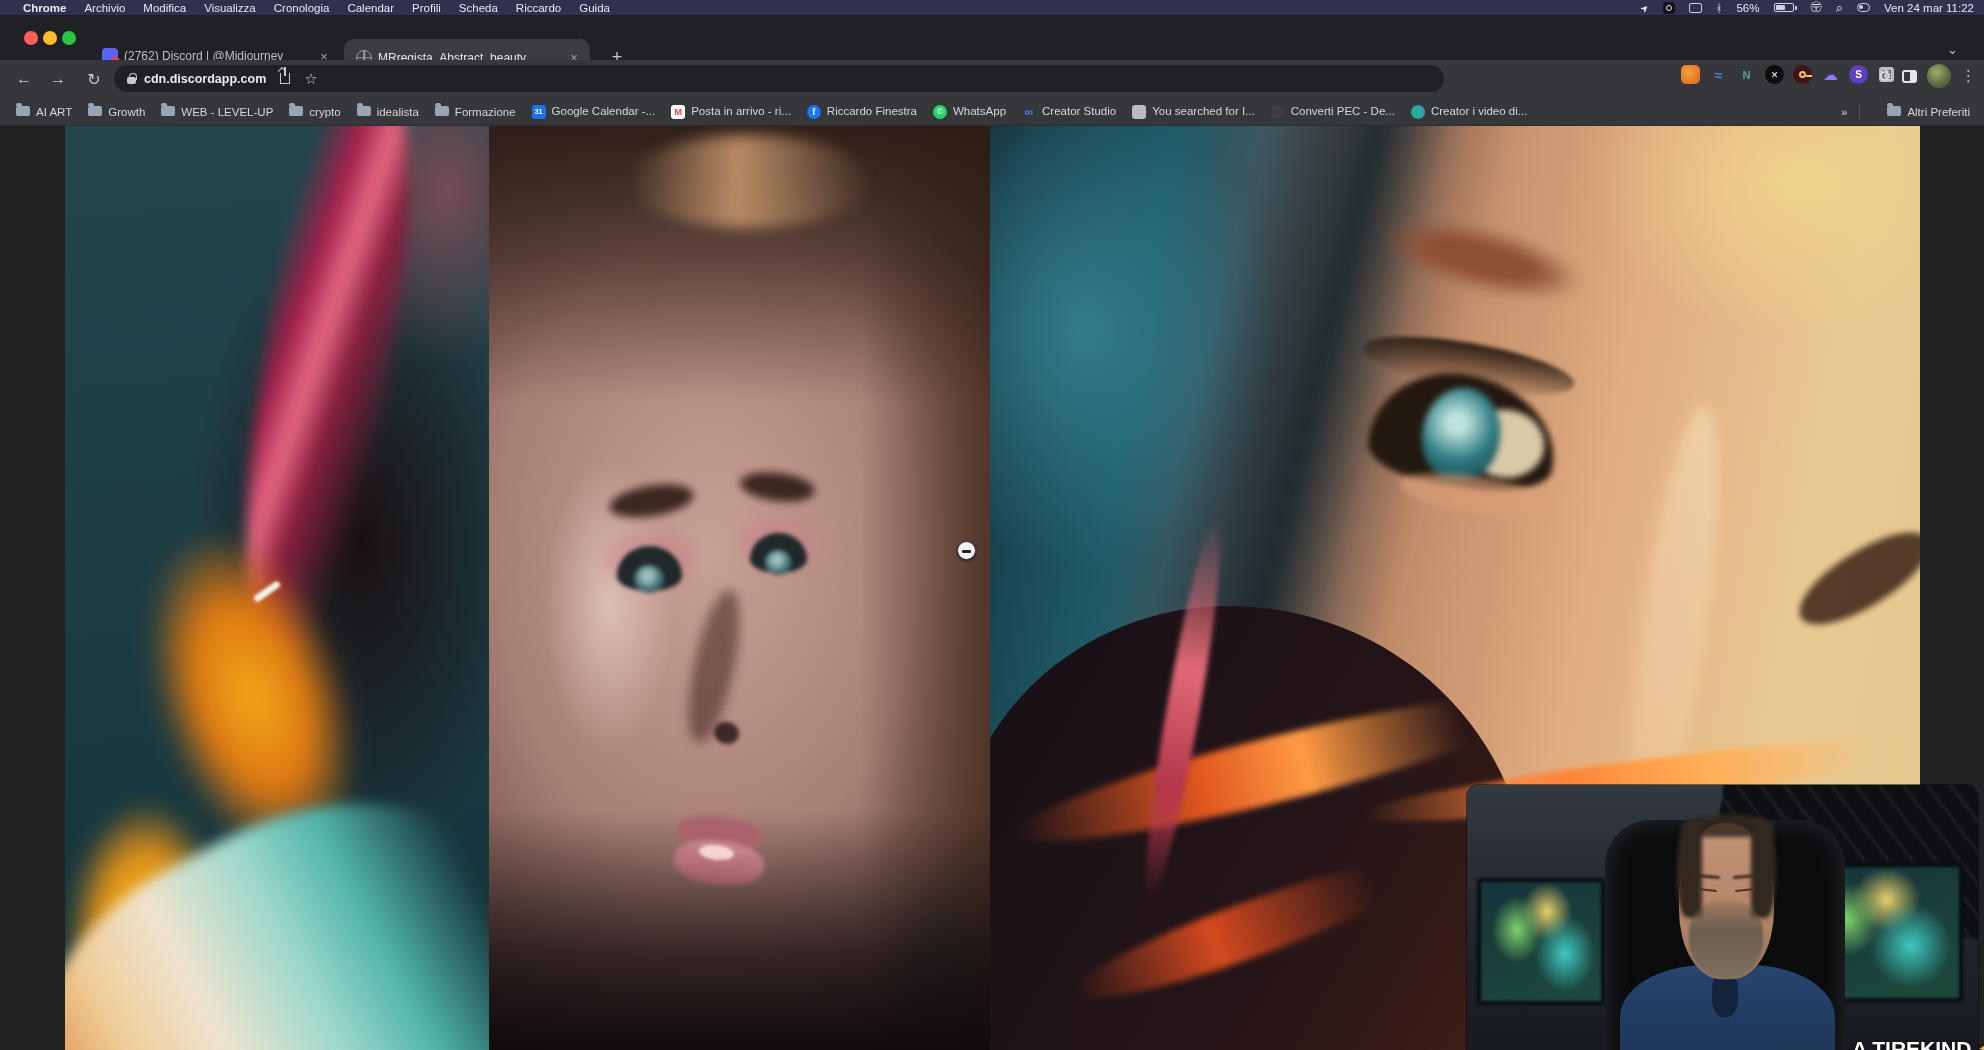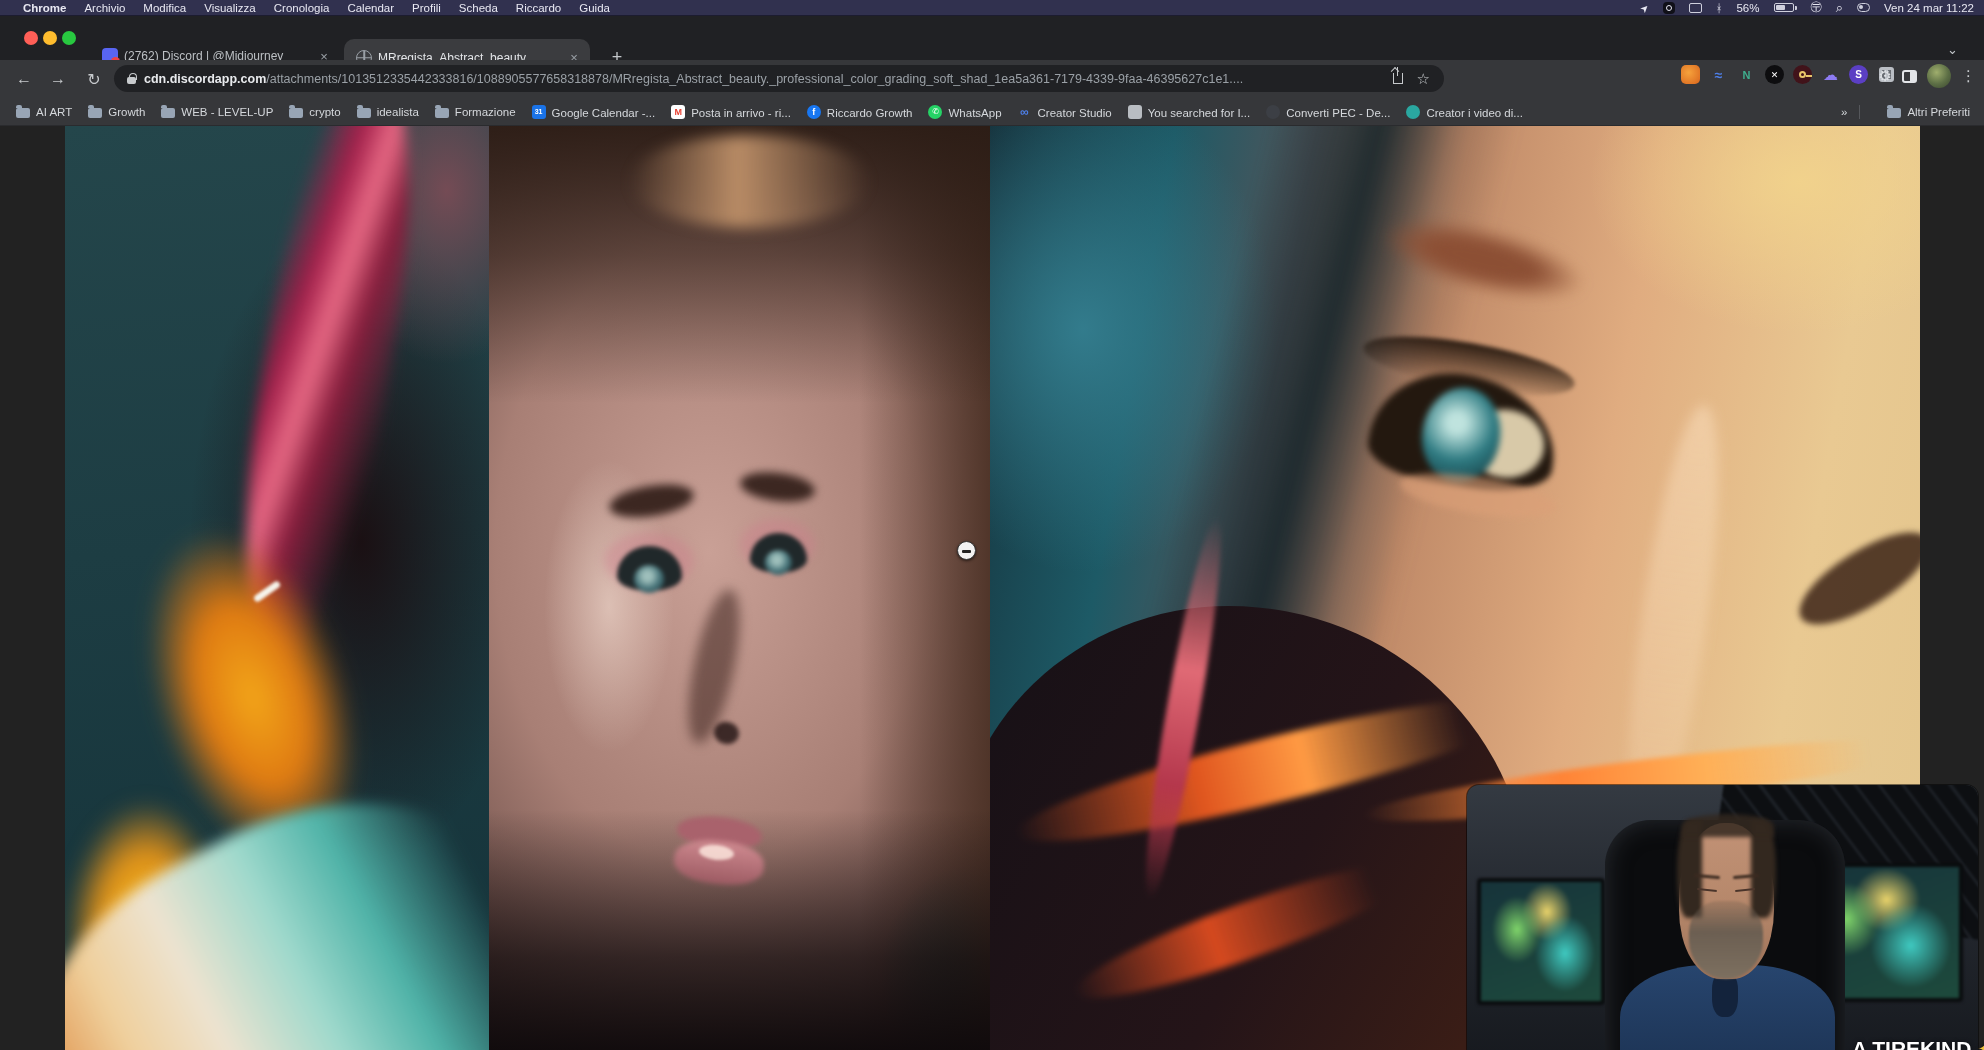--- a/index.html
+++ b/index.html
@@ -57,21 +57,21 @@
        font-size:11px;font-weight:bold;color:#fff;}
   #chromebtns{position:absolute;right:8px;top:4px;display:flex;align-items:center;gap:10px;}
   .sidebaric{width:15px;height:13px;border:2px solid #e3e5e8;border-radius:3px;position:relative;}
   .sidebaric:before{content:"";position:absolute;right:0;top:0;bottom:0;width:5px;background:#e3e5e8;}
   .avatar{width:24px;height:24px;border-radius:50%;background:radial-gradient(circle at 40% 35%,#9fae6d,#5c6e45 55%,#3a4630);}
   .kebab{color:#c7cacd;font-size:15px;letter-spacing:0;}
 
   
   #bmbar{position:absolute;left:0;top:98px;width:1984px;height:28px;background:#36373a;z-index:40;
          display:flex;align-items:center;border-bottom:1px solid #2a2b2e;}
-  .bm{display:flex;align-items:flex-end;gap:6px;margin-left:16px;color:#d5d8dc;font-size:11.5px;white-space:nowrap;}
+  .bm{display:flex;align-items:flex-start;gap:6px;margin-left:16px;color:#d5d8dc;font-size:11.5px;white-space:nowrap;}
   .icf{width:14px;height:10px;background:#98a5b5;border-radius:2px;position:relative;flex:0 0 auto;}
   .icf:before{content:"";position:absolute;left:0;top:-3px;width:6px;height:3px;background:#98a5b5;border-radius:2px 2px 0 0;}
   .fv{width:14px;height:14px;border-radius:3px;display:flex;align-items:center;justify-content:center;
       font-size:9px;font-weight:bold;color:#fff;flex:0 0 auto;}
   #bmright{margin-left:auto;display:flex;align-items:center;margin-right:14px;color:#d5d8dc;font-size:11.5px;}
   #bmright .sep{width:1px;height:14px;background:#55575b;margin:0 12px;}
 
   
   #content{position:absolute;left:0;top:126px;width:1984px;height:924px;background:#222;}
   #artwork{position:absolute;left:65px;top:0;width:1855px;height:924px;display:flex;cursor:zoom-out;}
@@ -272,21 +272,20 @@
   </div>
 
   <div id="toolbar">
     <span class="navbtn" style="left:12px;">←</span>
     <span class="navbtn" style="left:46px;">→</span>
     <span class="navbtn" style="left:82px;">↻</span>
 
     <div id="omnibox">
       <span class="lock"><span class="ic-lock"></span></span>
       <span class="dom">cdn.discordapp.com</span>
-      <span class="pth">/attachments/1013512335442333816/1088905577658318878/MRregista_Abstract_beauty._professional_color_grading_soft_shad_1ea5a361-7179-4339-9faa-46395627c1e1....</span>
       <span class="obicons">
         <span class="ic-share"></span>
         <span style="font-size:15px;">☆</span>
       </span>
     </div>
 
     <div id="extrow">
       <span class="ext" style="background:radial-gradient(circle at 40% 40%,#f6a23c,#d9651d);"></span>
       <span class="ext" style="background:transparent;color:#4d7fe8;font-size:14px;">≈</span>
       <span class="ext" style="background:transparent;color:#3fae8e;">N</span>
@@ -339,21 +338,21 @@
     <span class="bm">
         <span class="fv" style="background:#1a73e8;font-size:7px;">31</span>
         <span>Google Calendar -...</span>
       </span>
     <span class="bm">
         <span class="fv" style="background:#fff;color:#ea4335;">M</span>
         <span>Posta in arrivo - ri...</span>
       </span>
     <span class="bm">
         <span class="fv" style="background:#1877f2;border-radius:50%;">f</span>
-        <span>Riccardo Growth</span>
+        <span>Riccardo Finestra</span>
       </span>
     <span class="bm">
         <span class="fv" style="background:#25d366;border-radius:50%;font-size:8px;">✆</span>
         <span>WhatsApp</span>
       </span>
     <span class="bm">
         <span class="fv" style="background:transparent;color:#4d7fe8;font-size:12px;">∞</span>
         <span>Creator Studio</span>
       </span>
     <span class="bm">

